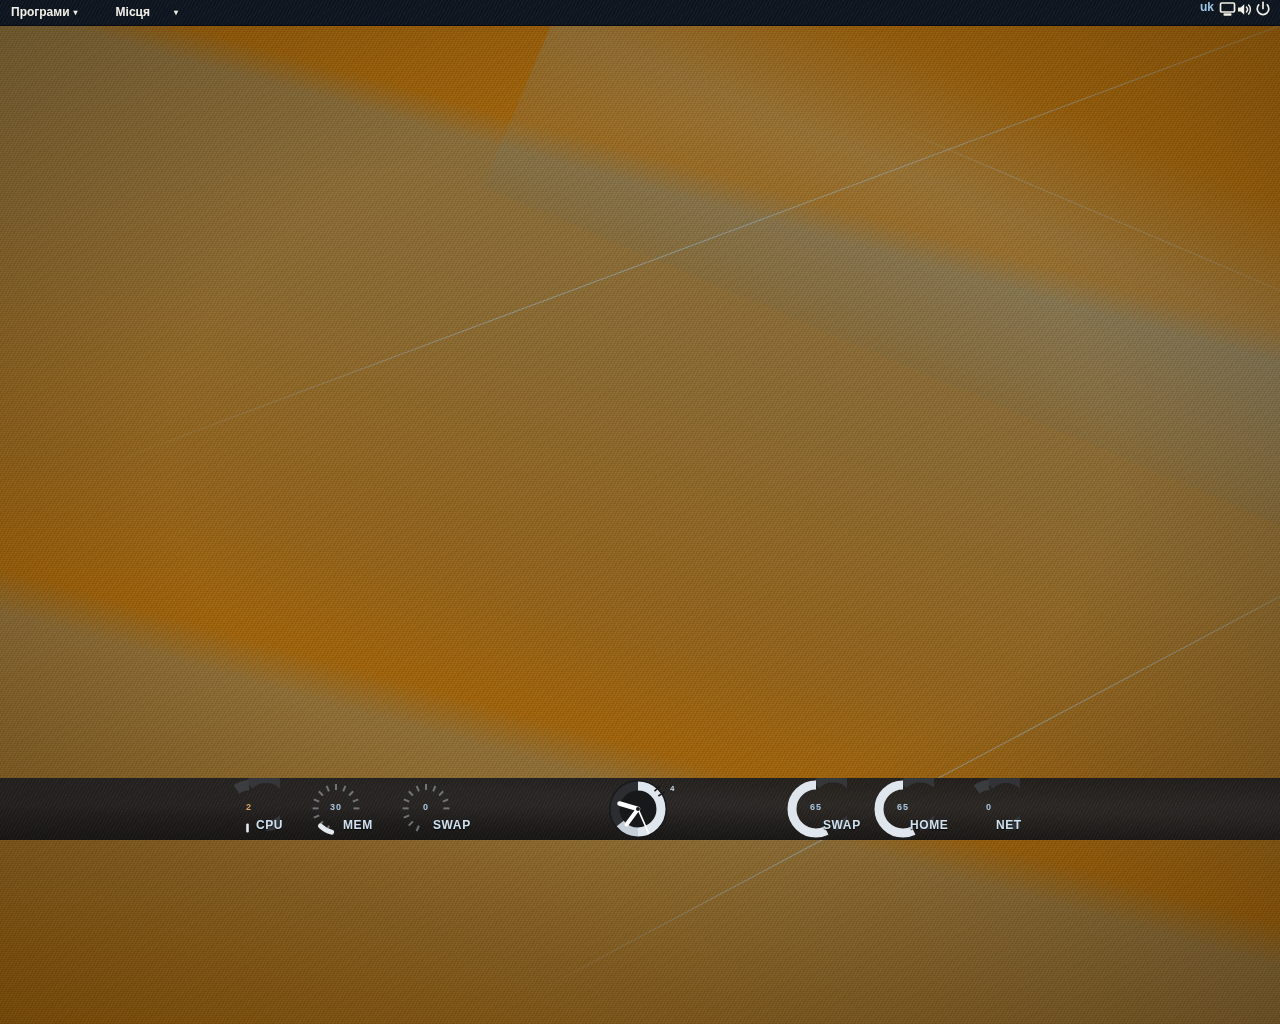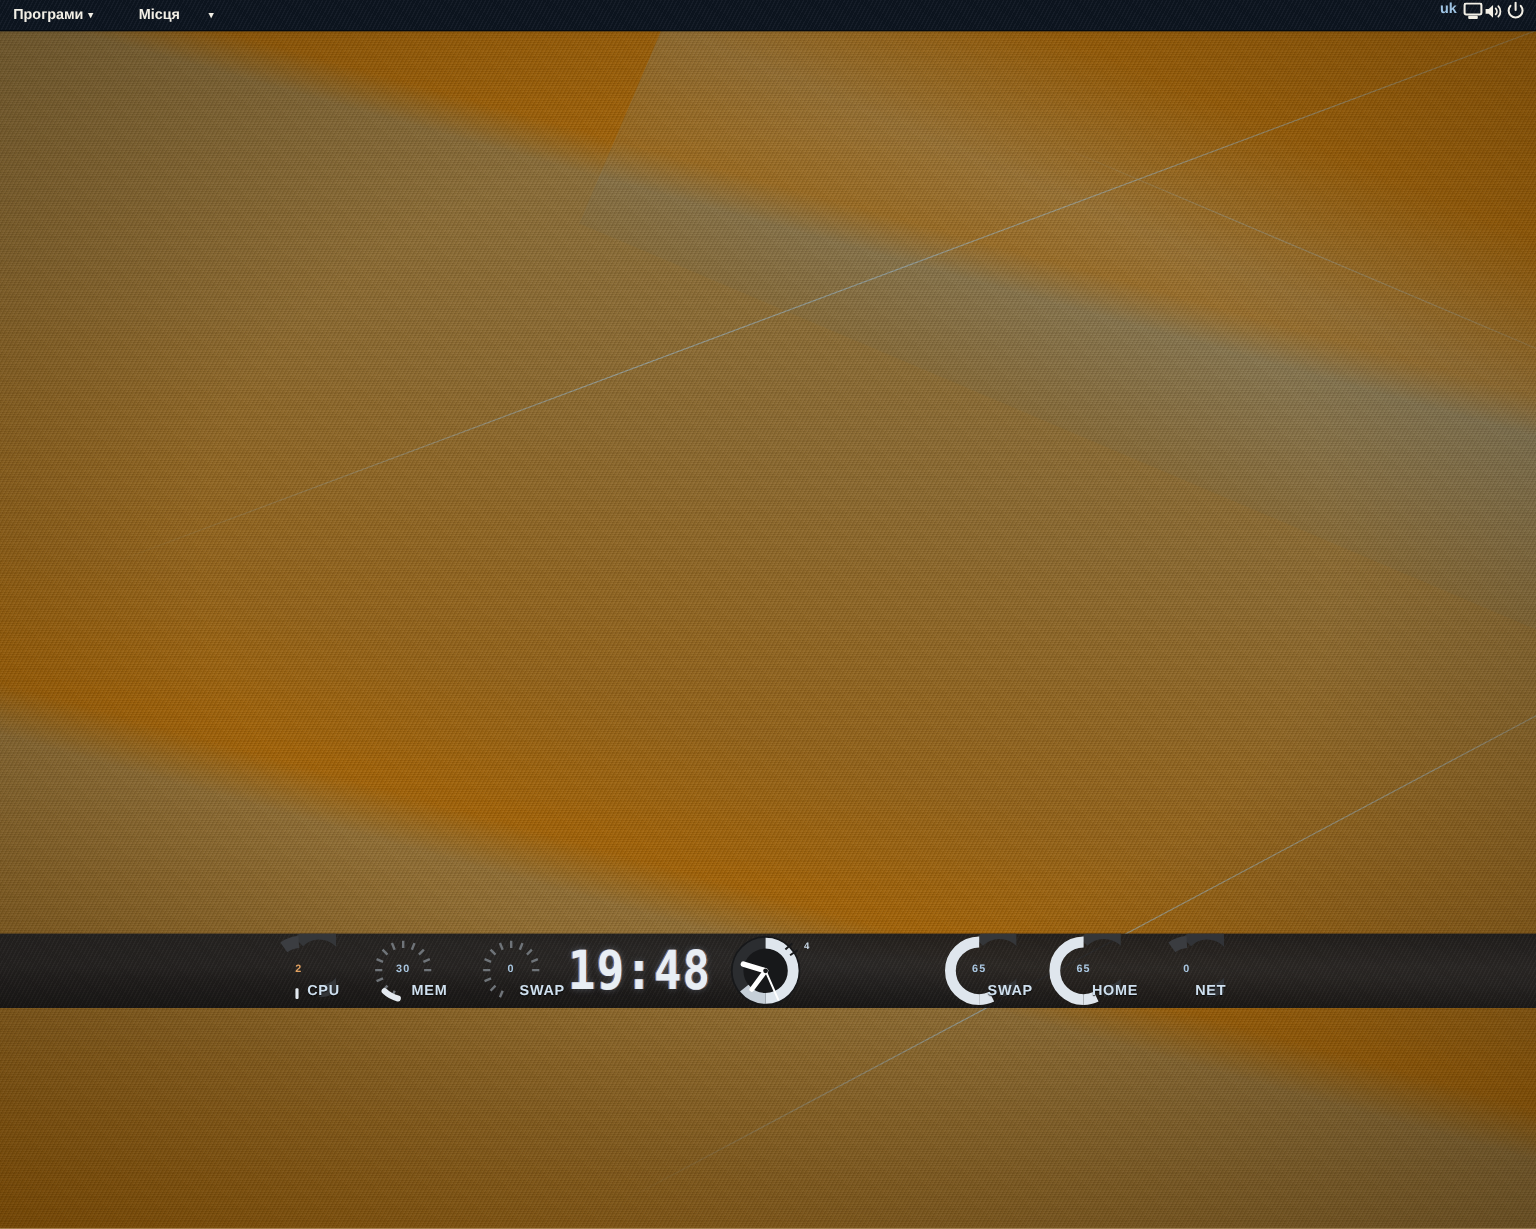--- a/index.html
+++ b/index.html
@@ -406,23 +406,20 @@
               <line x1="13.8" y1="47.6" x2="17.9" y2="43.4"></line>
               <line x1="21.6" y1="53.1" x2="23.9" y2="47.6"></line>
               <line x1="21.6" y1="7.9" x2="23.9" y2="13.4"></line>
             </g>
           </svg>
           <div class="gval val-cool">0</div>
           <div class="glabel">SWAP</div>
         </div>
       </div>
 
-      <div class="widget" id="lcd-clock">
-        <div class="lcd">19:48</div>
-      </div>
 
       <div class="widget" id="analog-clock">
         <svg width="80" height="62" viewBox="0 0 80 62">
           <circle cx="38" cy="31" r="29" fill="#17181a"></circle>
           <circle cx="38" cy="31" r="23" fill="none" stroke="#2b2d30" stroke-width="9"></circle>
           <path d="M 38 8 A 23 23 0 0 1 38 54" fill="none" stroke="#dfe6ed" stroke-width="9"></path>
           <path d="M 38 54 A 23 23 0 0 1 20.2 45.5" fill="none" stroke="#c6cfd8" stroke-width="9"></path>
           <g stroke="#17181a" stroke-width="1.6">
             <line x1="54.5" y1="13.2" x2="60.3" y2="8.0"></line>
             <line x1="58.4" y1="18.0" x2="64.7" y2="13.8"></line>

